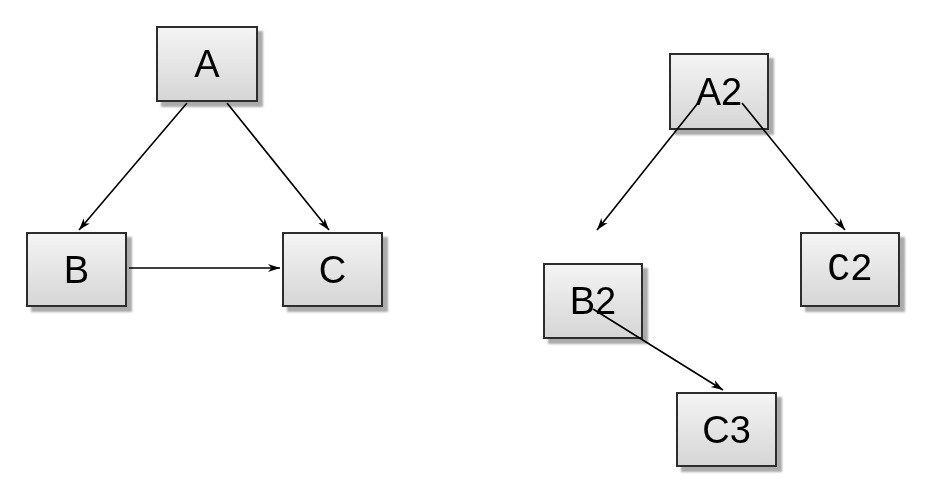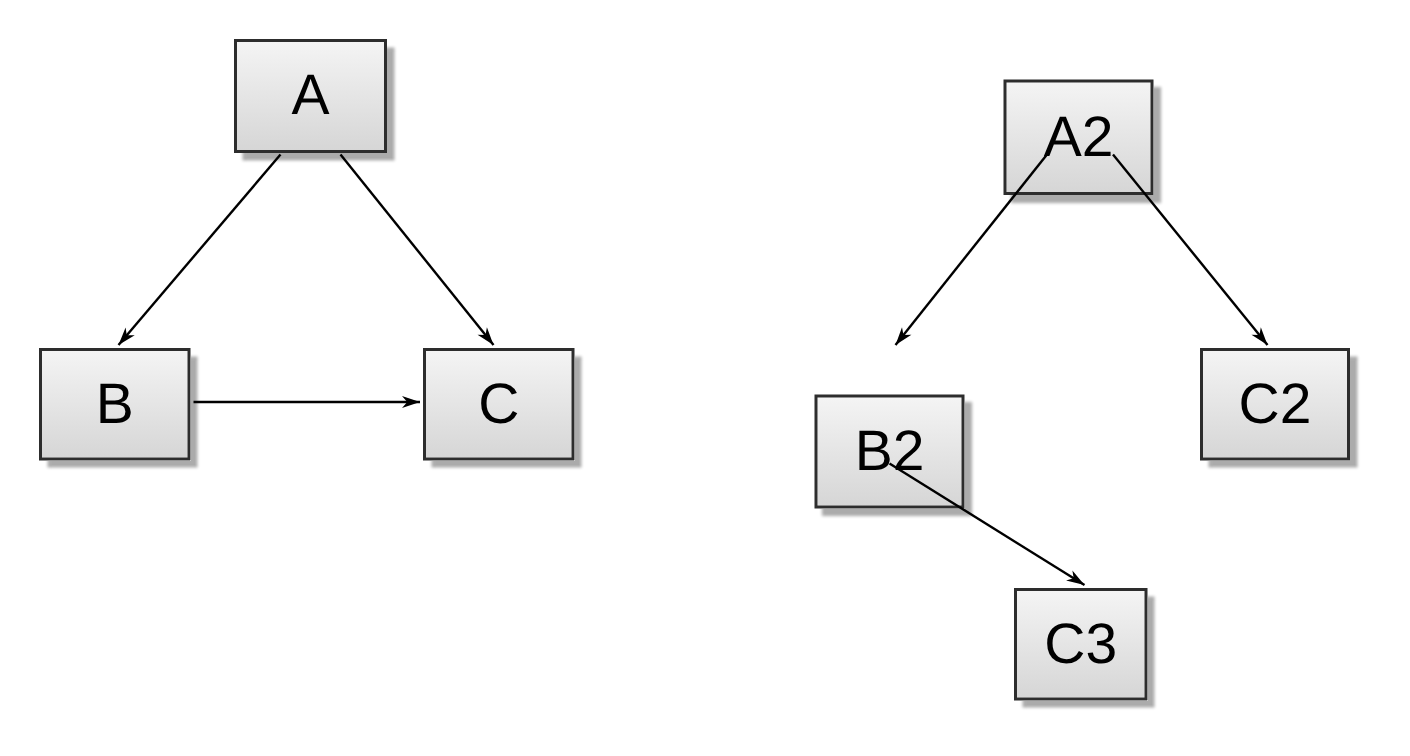--- a/index.html
+++ b/index.html
@@ -55,24 +55,24 @@
       </div>
       <div class="node" style="left: 282px; top: 232px; width: 101px; height: 75px;">
         <span class="node-label">C</span>
       </div>
       <div class="node" style="left: 669px; top: 25px; width: 100px; height: 77px; margin-top: 28px;">
         <span class="node-label">A2</span>
       </div>
       <div class="node" style="left: 543px; top: 232px; width: 100px; height: 76px; margin-top: 31px;">
         <span class="node-label">B2</span>
       </div>
-      <div class="node" style="left: 800px; top: 232px; width: 100px; height: 75px;">
+      <div class="node" style="left: 800px; top: 232px; width: 100px; height: 75px; font-family: Liberation Mono, monospace;">
         <span class="node-label">C2</span>
       </div>
-      <div class="node" style="left: 676px; top: 392px; width: 89px; height: 75px;">
+      <div class="node" style="left: 676px; top: 392px; width: 101px; height: 75px;">
         <span class="node-label">C3</span>
       </div>
     </div>
   <svg id="edges-svg" viewBox="0 0 940 504" xmlns="http://www.w3.org/2000/svg">
     <defs>
       <marker id="arrowhead" markerUnits="userSpaceOnUse" markerWidth="14" markerHeight="10" refX="13" refY="5" orient="auto">
         <path d="M1,1 L13,5 L1,9 L4.5,5 Z" fill="#000000"></path>
       </marker>
     </defs>
     <g id="edge-lines">

